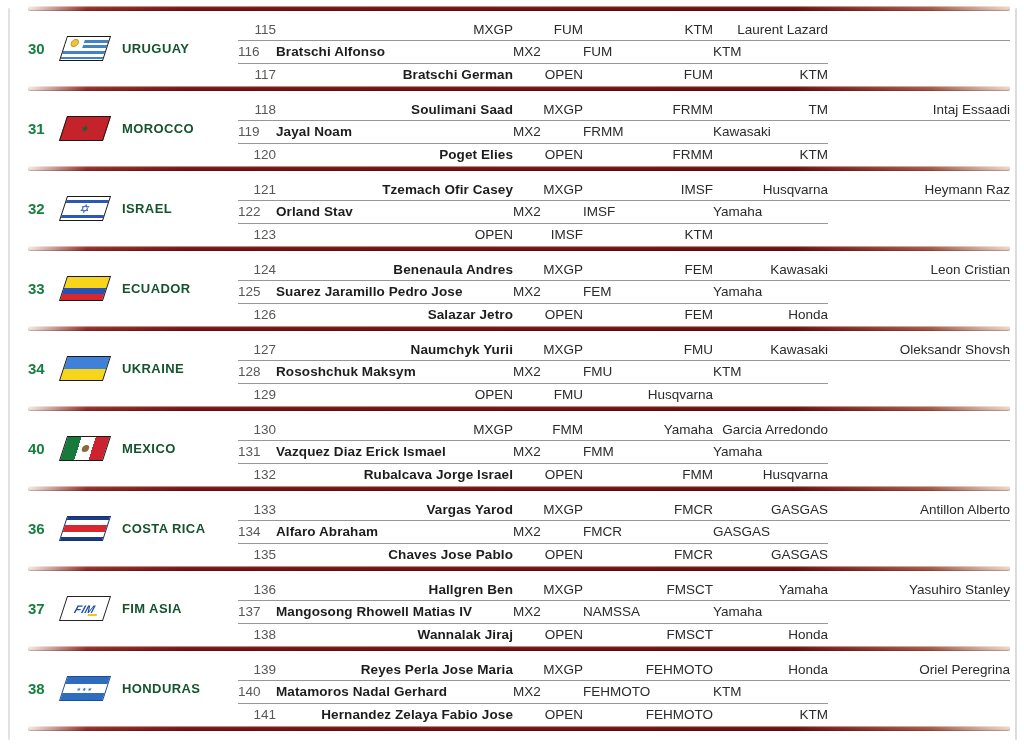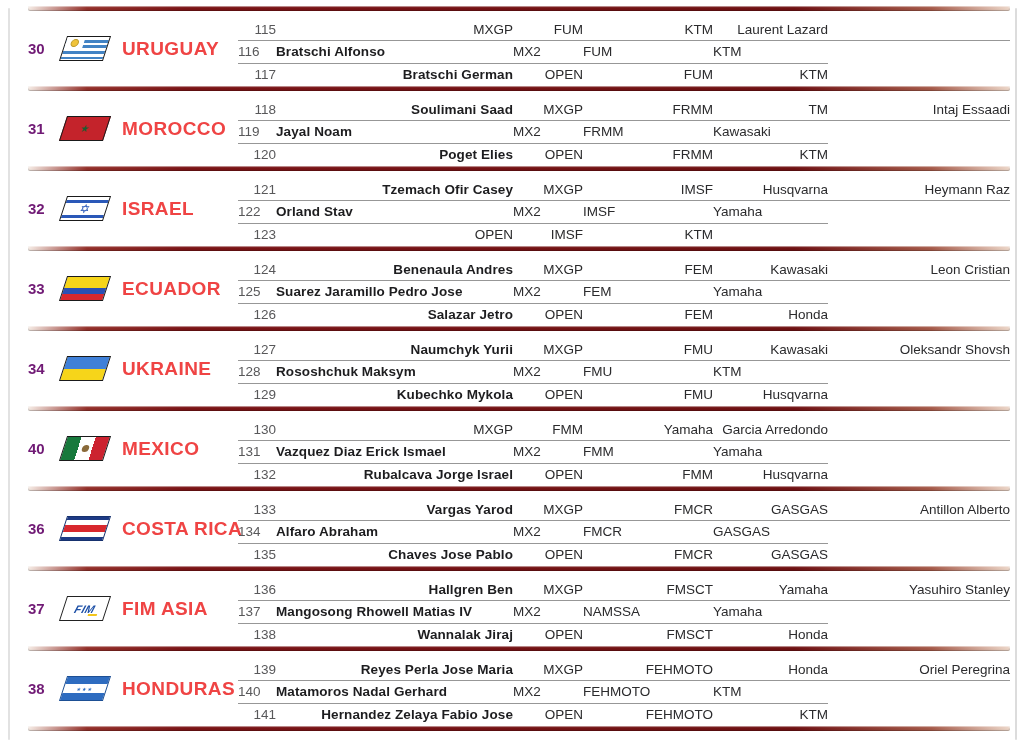--- a/index.html
+++ b/index.html
@@ -12,23 +12,23 @@
   .page-edge.right{right:7px;background:#dcdcdc;}
 
   .separator-bar{height:5px;border-radius:2px;
     background:linear-gradient(to right,#f6ece5 0%,#93302a 6%,#7a1416 16%,#6f1113 78%,#a55a49 92%,#ecd6c8 100%);
     box-shadow:inset 0 1px 1px rgba(255,255,255,.55), inset 0 -1px 1px rgba(0,0,0,.25);}
 
   .team-block{height:80px;box-sizing:border-box;}
   .block-body{display:flex;height:75px;}
 
   .team-label{width:210px;flex:0 0 210px;display:flex;align-items:center;}
-  .team-number{width:30px;flex:0 0 30px;font-size:15px;font-weight:700;color:#701a75;}
+  .team-number{width:30px;flex:0 0 30px;font-size:15px;font-weight:700;color:#15803d;}
   .flag-box{width:54px;flex:0 0 54px;display:flex;justify-content:center;margin-right:10px;}
-  .country-name{font-size:19px;font-weight:700;color:#ef4444;letter-spacing:.4px;white-space:nowrap;}
+  .country-name{font-size:13px;font-weight:700;color:#14532d;letter-spacing:.4px;white-space:nowrap;}
 
   
   .flag{display:block;width:44px;height:25px;box-sizing:border-box;border:1.6px solid #1a1a1a;
         transform:skewX(-18deg);position:relative;overflow:hidden;background:#fff;}
   .flag-text{position:absolute;inset:0;display:flex;align-items:center;justify-content:center;
         font-style:italic;font-weight:800;font-size:11px;color:#1c4fa6;letter-spacing:.3px;}
   .flag-uruguay{background:repeating-linear-gradient(to bottom,#ffffff 0 2.8px,#4283c4 2.8px 5.6px);}
   .flag-uruguay::before{content:"";position:absolute;left:0;top:0;width:18px;height:12.4px;background:#ffffff;}
   .flag-uruguay::after{content:"";position:absolute;left:5px;top:2px;width:8px;height:8px;border-radius:50%;
         background:#f0c33a;border:1px solid #bd9a2c;box-sizing:border-box;}
@@ -267,21 +267,20 @@
     <span class="cell col-no">128</span>
     <span class="cell col-name">Rososhchuk Maksym</span>
     <span class="cell col-class">MX2</span>
     <span class="cell col-fed">FMU</span>
     <span class="cell col-bike">KTM</span>
     <span class="cell col-manager"></span>
   </div>
 
   <div class="rider-row row-2">
     <span class="cell col-no">129</span>
-    <span class="cell col-name">Kubechko Mykola</span>
     <span class="cell col-class">OPEN</span>
     <span class="cell col-fed">FMU</span>
     <span class="cell col-bike">Husqvarna</span>
     <span class="cell col-manager"></span>
   </div>
 </div>
     </div>
   </section>
 
   <section class="team-block">

